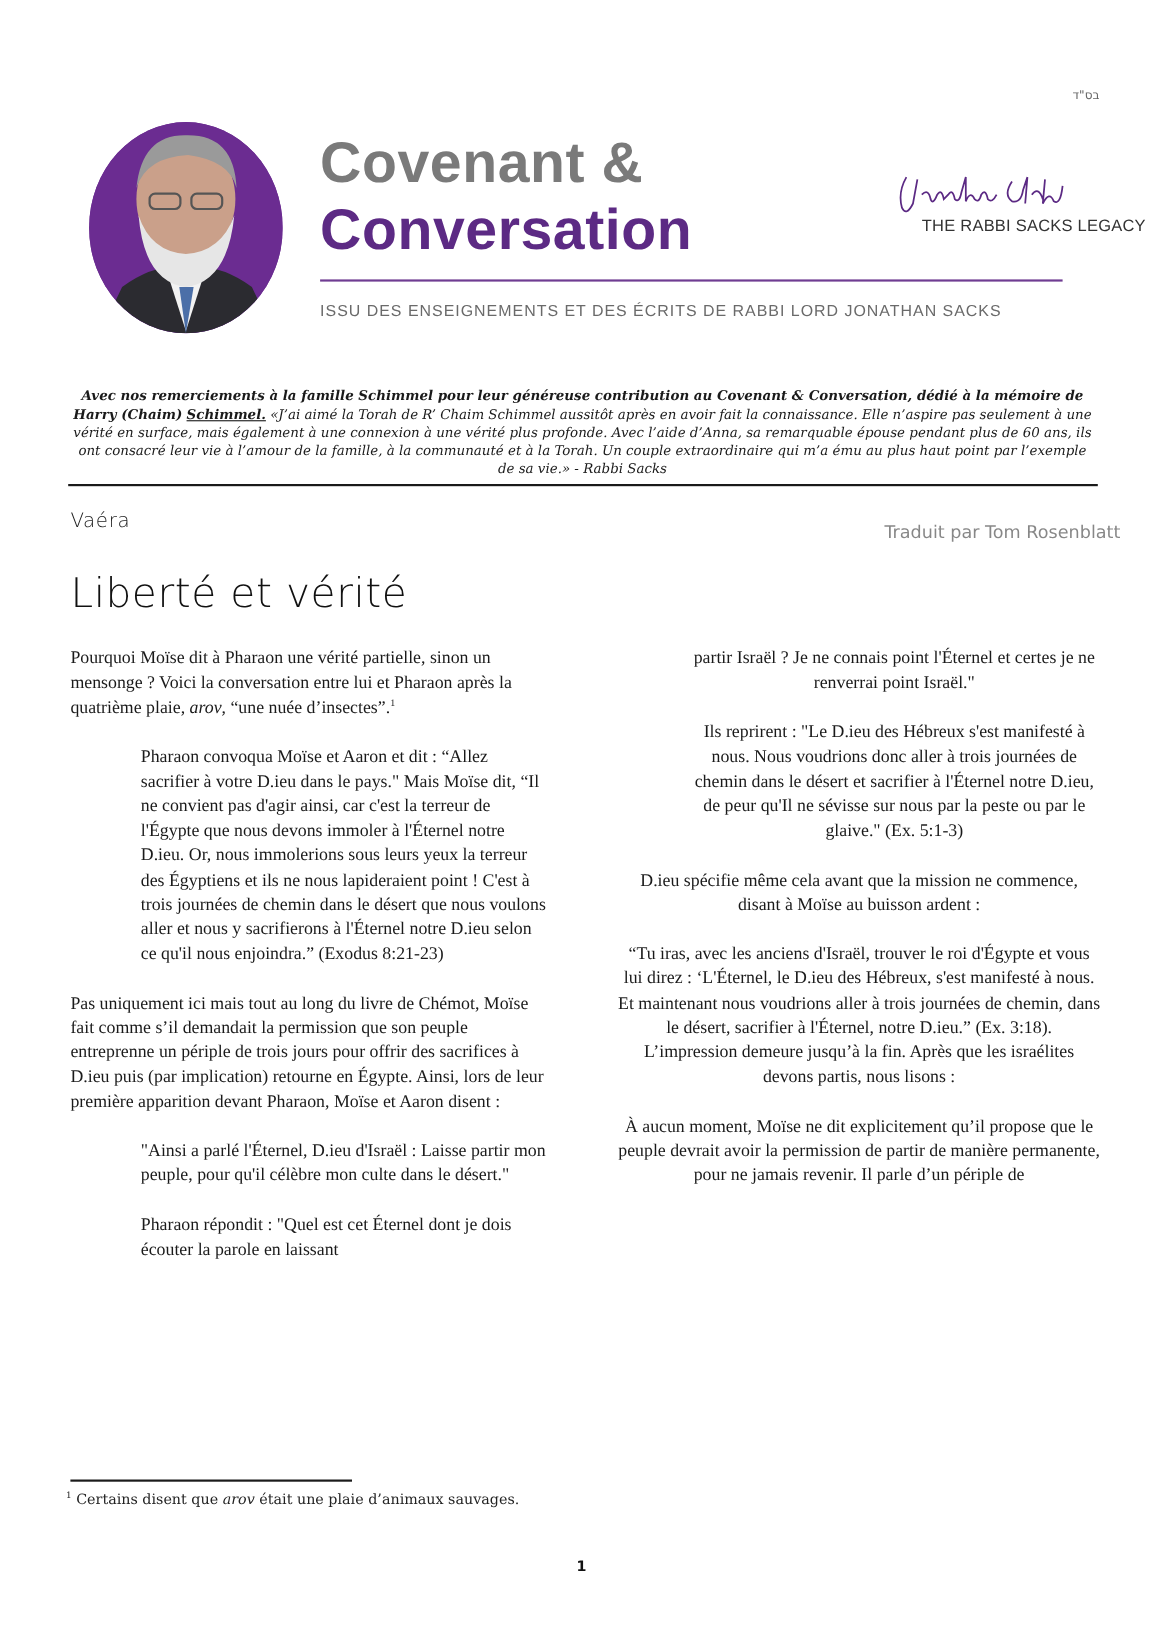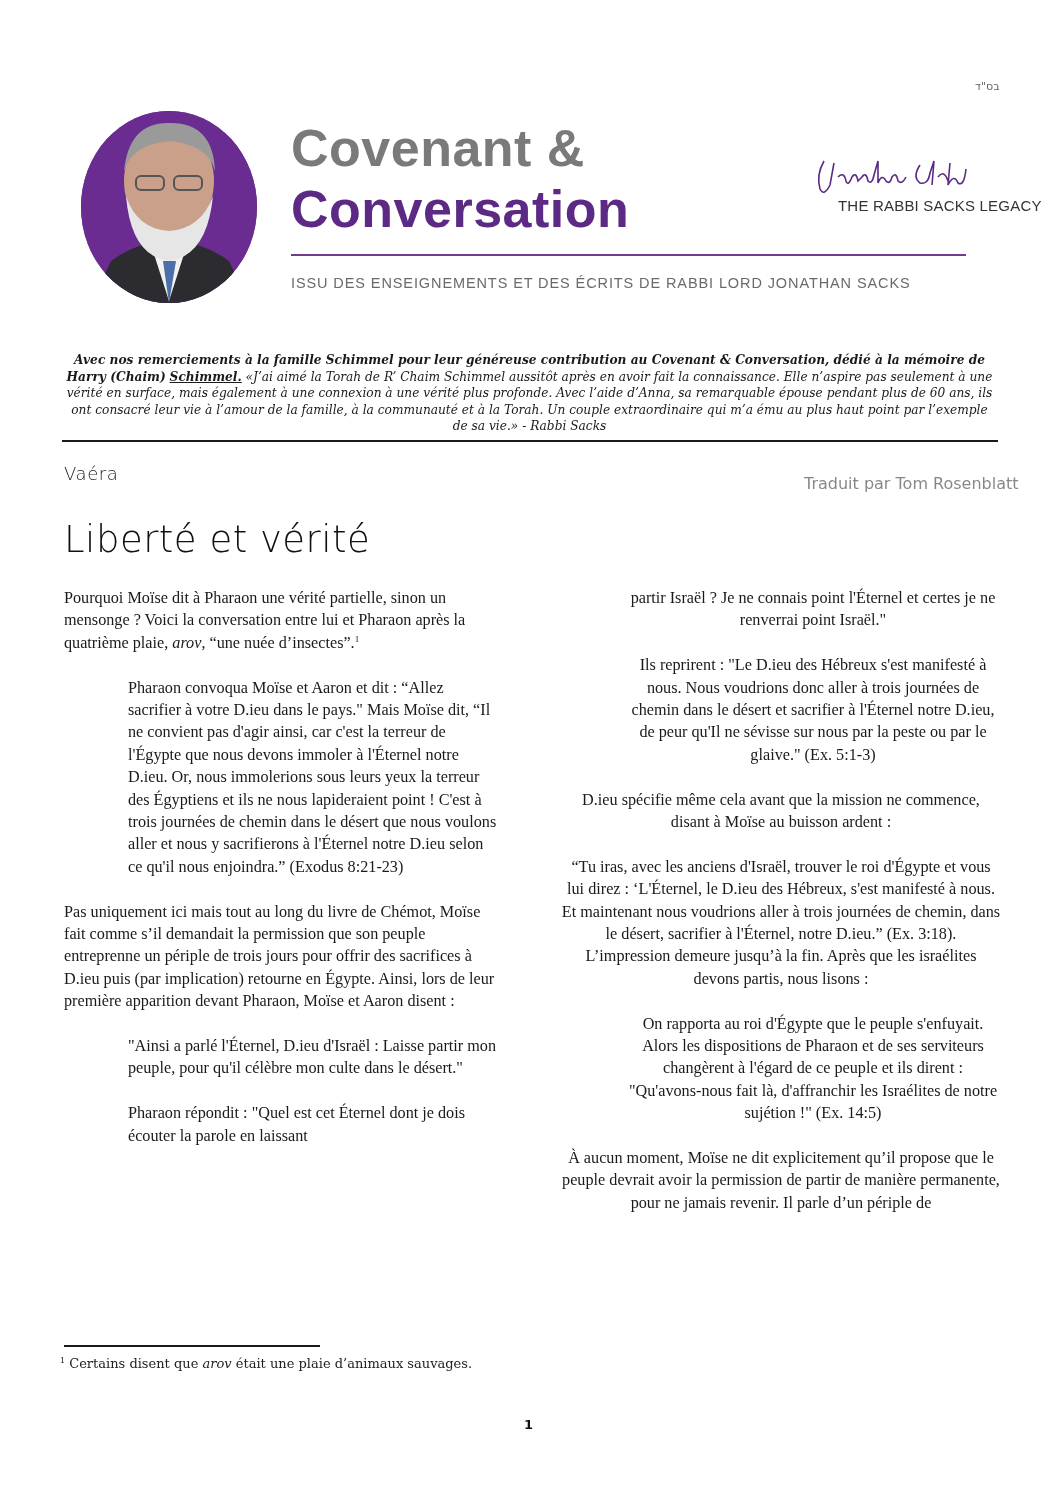--- a/index.html
+++ b/index.html
@@ -90,21 +90,20 @@
   <p class="indent">"Ainsi a parlé l'Éternel, D.ieu d'Israël : Laisse partir mon peuple, pour qu'il célèbre mon culte dans le désert."</p>
   <p class="indent tight">Pharaon répondit : "Quel est cet Éternel dont je dois écouter la parole en laissant</p>
 </div>
 
 <div class="abs col col-right">
   <p class="indent">partir Israël ? Je ne connais point l'Éternel et certes je ne renverrai point Israël."</p>
   <p class="indent">Ils reprirent : "Le D.ieu des Hébreux s'est manifesté à nous. Nous voudrions donc aller à trois journées de chemin dans le désert et sacrifier à l'Éternel notre D.ieu, de peur qu'Il ne sévisse sur nous par la peste ou par le glaive." (Ex. 5:1-3)</p>
   <p>D.ieu spécifie même cela avant que la mission ne commence, disant à Moïse au buisson ardent :</p>
   <p class="tight">“Tu iras, avec les anciens d'Israël, trouver le roi d'Égypte et vous lui direz : ‘L'Éternel, le D.ieu des Hébreux, s'est manifesté à nous. Et maintenant nous voudrions aller à trois journées de chemin, dans le désert, sacrifier à l'Éternel, notre D.ieu.” (Ex. 3:18).</p>
   <p>L’impression demeure jusqu’à la fin. Après que les israélites devons partis, nous lisons :</p>
-  <p class="indent">On rapporta au roi d'Égypte que le peuple s'enfuyait. Alors les dispositions de Pharaon et de ses serviteurs changèrent à l'égard de ce peuple et ils dirent : "Qu'avons-nous fait là, d'affranchir les Israélites de notre sujétion !" (Ex. 14:5)</p>
   <p class="tight">À aucun moment, Moïse ne dit explicitement qu’il propose que le peuple devrait avoir la permission de partir de manière permanente, pour ne jamais revenir. Il parle d’un périple de</p>
 </div>
 
 <div class="abs fn-rule"></div>
 <div class="abs footnote">
   <sup>1</sup><span> Certains disent que </span><i>arov</i><span> était une plaie d’animaux sauvages.</span>
 </div>
 
 <div class="abs page-num">1</div>
 

